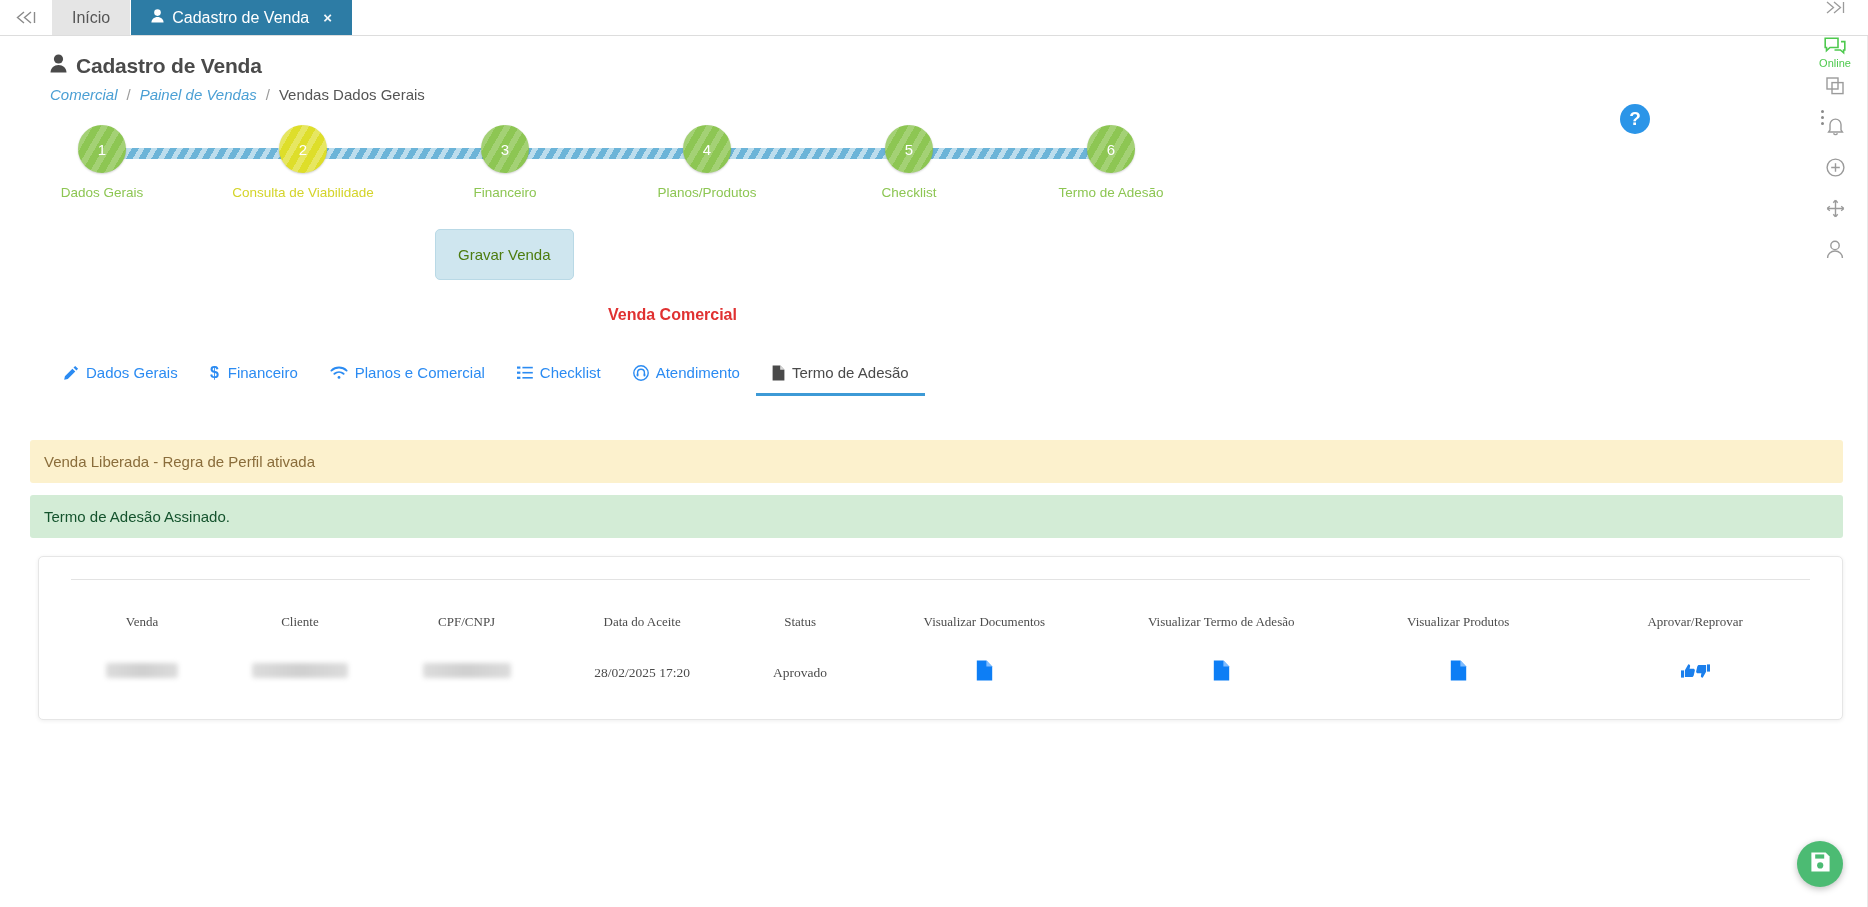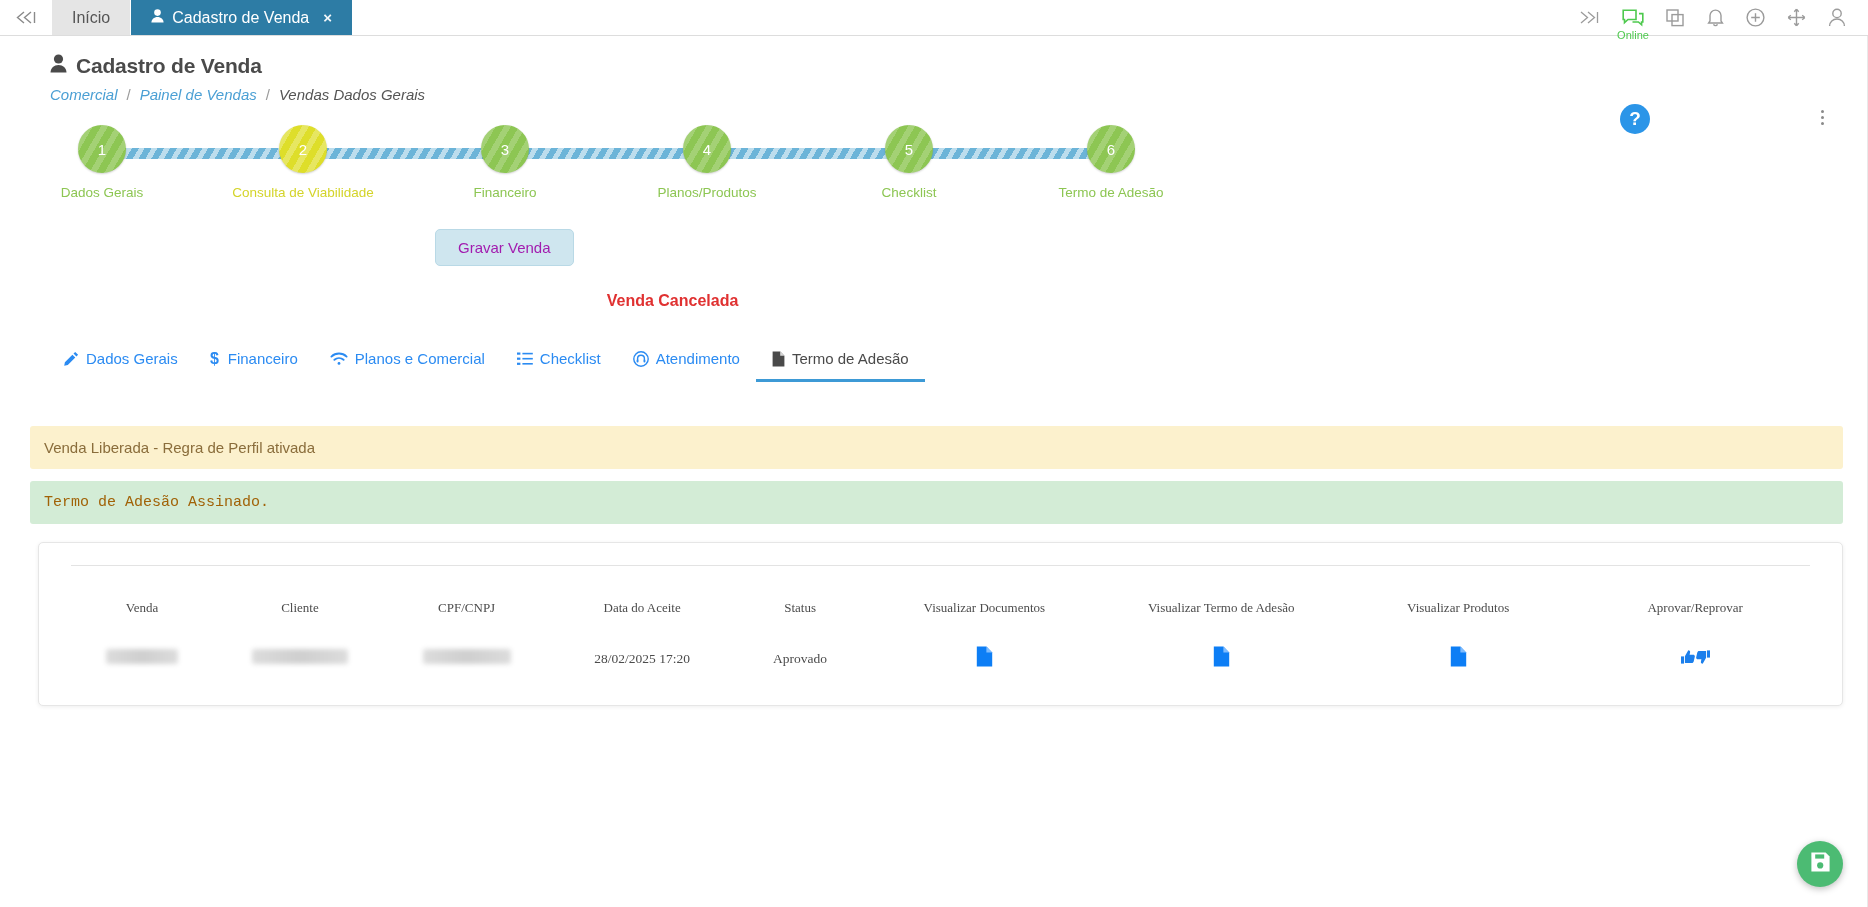--- a/index.html
+++ b/index.html
@@ -51,20 +51,21 @@
     margin-left: 6px;
     opacity: .95;
   }
   .topbar-spacer { flex: 1; }
   .topbar-icons {
     display: flex;
     align-items: center;
     gap: 22px;
     padding-right: 22px;
     color: #9b9b9b;
+    flex-direction: column;
   }
   .topbar-icons .ti {
     display: flex;
     flex-direction: column;
     align-items: center;
     justify-content: center;
     cursor: pointer;
     position: relative;
   }
   .online-label {
@@ -97,21 +98,21 @@
     align-items: center;
     gap: 9px;
   }
   .breadcrumb a {
     color: #4a9fd4;
     text-decoration: none;
     cursor: pointer;
     font-style: italic;
   }
   .breadcrumb .sep { color: #9a9a9a; }
-  .breadcrumb .current { color: #555; font-style: italic; }
+  .breadcrumb .current { color: #555; }
 
   .help-icon {
     position: absolute;
     right: 218px;
     top: 68px;
     width: 30px;
     height: 30px;
     border-radius: 50%;
     background: #2b95e8;
     color: #fff;
@@ -212,23 +213,23 @@
 
   
   .action-row {
     margin-top: 14px;
     padding-left: 435px;
   }
   .btn-gravar {
     background: #cfe6ef;
     border: 1px solid #b9d9e6;
     border-radius: 5px;
-    padding: 9px 22px;
+    padding: 16px 22px;
     font-size: 15px;
-    color: #a21caf;
+    color: #4d7c0f;
     cursor: pointer;
     font-family: "Liberation Sans", sans-serif;
   }
   .cancel-text {
     margin-top: 26px;
     text-align: center;
     width: 1345px;
     font-size: 16px;
     font-weight: bold;
     color: #e03131;
@@ -268,22 +269,21 @@
     border-radius: 3px;
     margin-bottom: 12px;
   }
   .alert-warning {
     background: #fcf1cd;
     color: #8a6d3b;
     margin-top: 34px;
   }
   .alert-success {
     background: #d3ecd6;
-    color: #a16207;
-    font-family: Liberation Mono, monospace;
+    color: #14532d;
   }
 
   
   .card {
     margin: 18px 25px 0 38px;
     background: #ffffff;
     border: 1px solid #e6e6e6;
     border-radius: 5px;
     box-shadow: 0 1px 4px rgba(0,0,0,.07);
     padding: 22px 24px 34px 24px;
@@ -503,21 +503,21 @@
       <div class="step-bubble green">6</div>
       <div class="step-label green">Termo de Adesão</div>
     </div>
   </div>
 </div>
 
 <div class="action-row">
   <button class="btn-gravar">Gravar Venda</button>
 </div>
 
-<div class="cancel-text">Venda Cancelada</div>
+<div class="cancel-text">Venda Comercial</div>
 
 <div class="subtabs">
 
   <div class="subtab">
     <span>
       <svg width="15" height="15" viewBox="0 0 15 15" fill="#2b8bf2">
         <path d="M11.2.9l2.9 2.9-1.7 1.7-2.9-2.9zM8.4 3.7l2.9 2.9-7.5 7.5-3.6.7.7-3.6z"></path>
       </svg>
     </span>
     <span>Dados Gerais</span>

